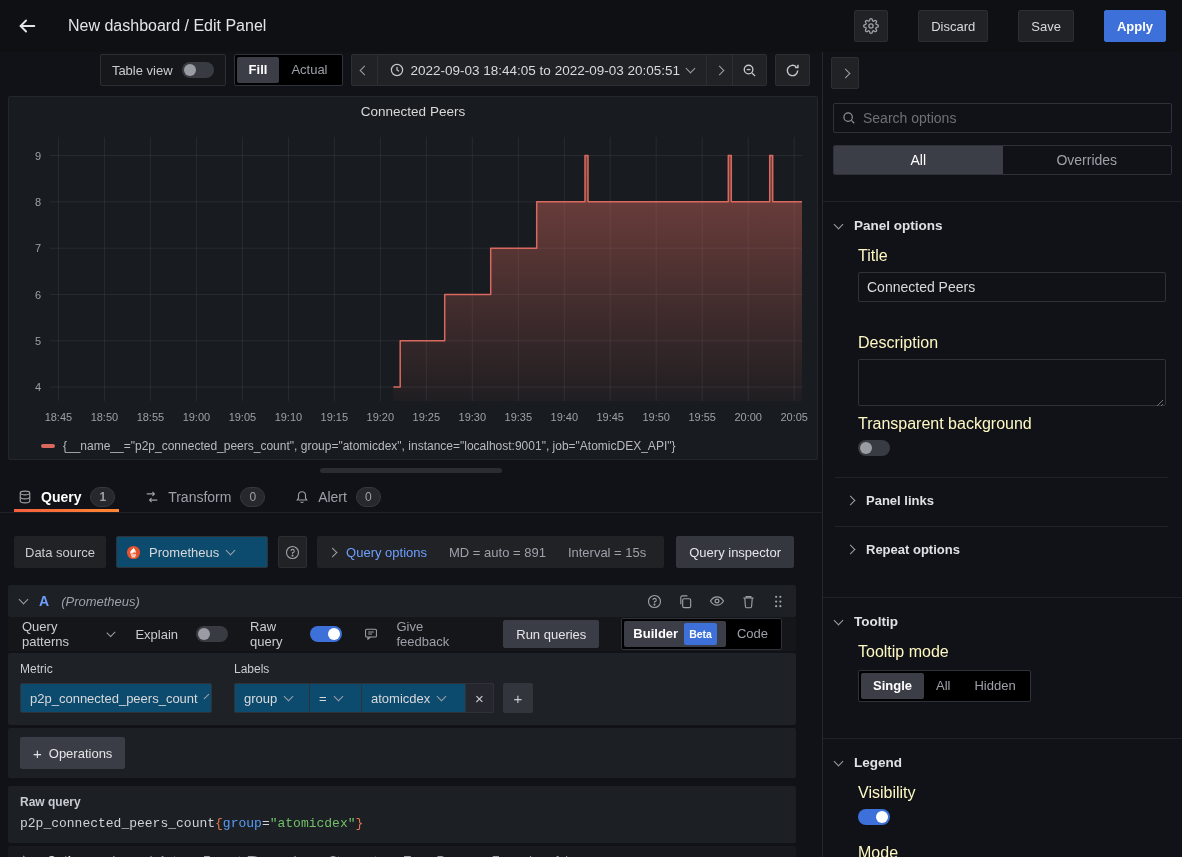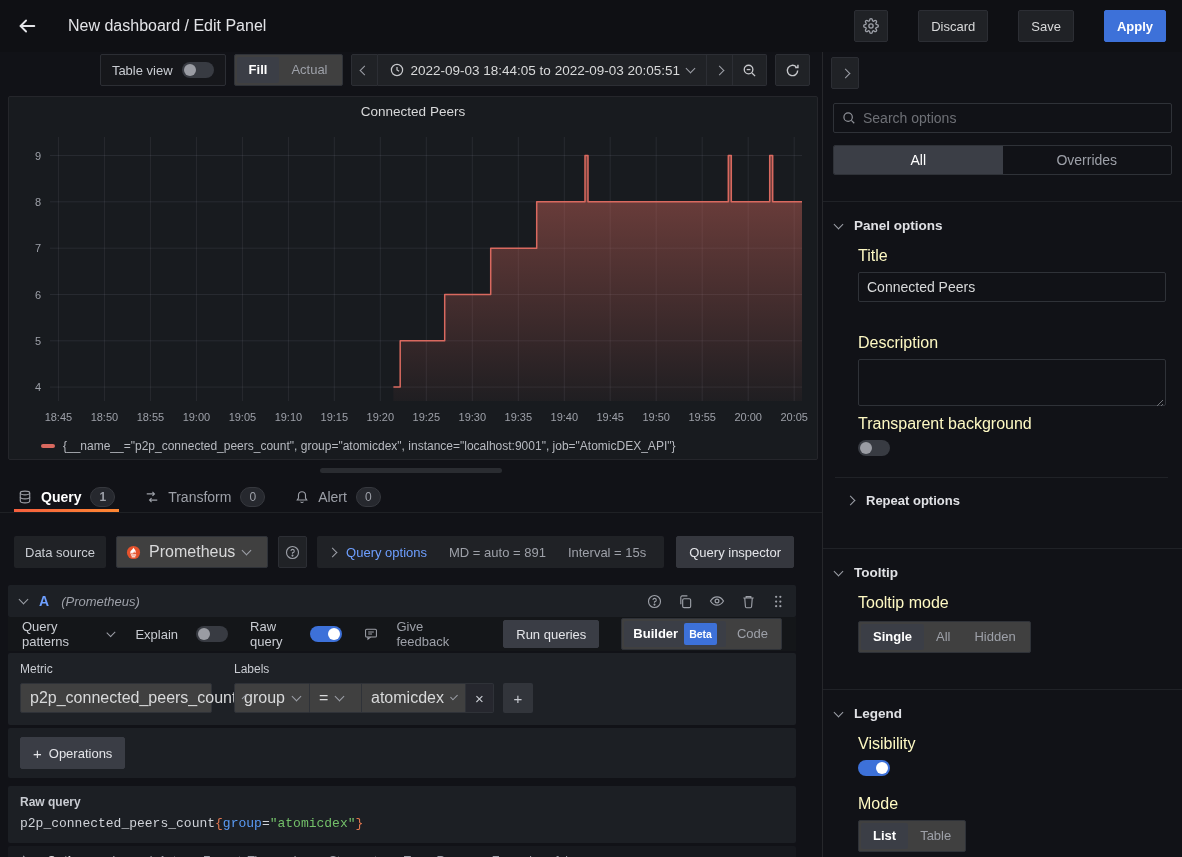--- a/index.html
+++ b/index.html
@@ -7,27 +7,27 @@
   body { position:relative; background:#111217; color:#d8d9da;
          font-family:"Liberation Sans", sans-serif; font-size:13px; overflow:hidden; }
 
   
   .caret-down{width:7px;height:7px;border-right:1.4px solid #9da0a8;border-bottom:1.4px solid #9da0a8;transform:rotate(45deg);display:inline-block;margin-top:-3px}
   .caret-right{width:7px;height:7px;border-right:1.4px solid #9da0a8;border-bottom:1.4px solid #9da0a8;transform:rotate(-45deg);display:inline-block}
   .toggle{width:32px;height:16px;border-radius:9px;background:#383b42;position:relative;display:inline-block;cursor:pointer;flex:none}
   .toggle::after{content:'';position:absolute;width:12px;height:12px;border-radius:50%;background:#9a9ca3;top:2px;left:2px}
   .toggle.on{background:#3d71d9}
   .toggle.on::after{left:18px;background:#fff}
-  .seg{display:inline-flex;background:#404040;border:1px solid #2f3238;border-radius:2px;padding:2px;align-items:stretch}
+  .seg{display:inline-flex;background:#000000;border:1px solid #2f3238;border-radius:2px;padding:2px;align-items:stretch}
   .seg .opt{padding:3px 12px;font-size:13px;color:#9da0a8;border-radius:2px;line-height:20px;cursor:pointer;display:flex;align-items:center;gap:6px}
   .seg .opt.sel{background:#3b3e46;color:#fff;font-weight:700}
   .btn{height:32px;display:inline-flex;align-items:center;gap:7px;padding:0 12px;border-radius:2px;font-size:13px;color:#d8d9da;background:#202226;border:1px solid #2c2e34;cursor:pointer;white-space:nowrap}
   .btn-blue{background:#3d71d9;border-color:#3d71d9;color:#fff;font-weight:700}
   .btn-gray{background:#3a3d45;border-color:#3a3d45;color:#e4e5e9}
-  .input{background:#404040;border:1px solid #2f3238;border-radius:2px;height:30px;display:inline-flex;align-items:center;gap:8px;padding:12px 9px;font-size:16px;color:#d8d9da}
+  .input{background:#0c4a6e;border:1px solid #2f3238;border-radius:2px;height:30px;display:inline-flex;align-items:center;gap:8px;padding:12px 9px;font-size:13px;color:#d8d9da}
   .label12{font-size:12px;color:#c9ccd2;font-weight:700}
   .icon{display:inline-flex;align-items:center;justify-content:center;color:#9da0a8}
   svg{display:block}
 
   
   .topnav{position:absolute;top:0;left:0;right:0;height:52px;background:#0f1014;display:flex;align-items:center;padding:0 16px;gap:30px}
   .topnav .title{font-size:16px;color:#e3e4e8}
   .topnav .spacer{flex:1}
   .iconbtn{width:34px;height:32px;border-radius:2px;background:#202226;border:1px solid #2c2e34;display:inline-flex;align-items:center;justify-content:center;cursor:pointer;color:#c7c8cc}
 
@@ -485,20 +485,24 @@
       <div class="f-label">Title</div>
       <input class="s-input" value="Connected Peers" style="">
       <div class="f-label" style="margin-top:32px">Description</div>
       <div class="area-wrap">
         <textarea class="s-area" style=""></textarea>
         <span class="area-corner"></span>
       </div>
       <div class="f-label" style="margin-top:6px">Transparent background</div>
       <span class="toggle"></span>
     </div>
+    <div class="sub-collapsed" style="display:flex;gap:12px;align-items:center;font-weight:700;color:#e0e1e5">
+      <span class="caret-right"></span>
+      <span>Panel links</span>
+    </div>
     <div class="sub-collapsed" style="display:flex;gap:12px;align-items:center;font-weight:700;color:#e0e1e5;padding-bottom:4px">
       <span class="caret-right"></span>
       <span>Repeat options</span>
     </div>
   </div>
 
   <div class="section">
     <div class="sec-head">
       <span class="caret-down"></span>
       <span>Tooltip</span>

